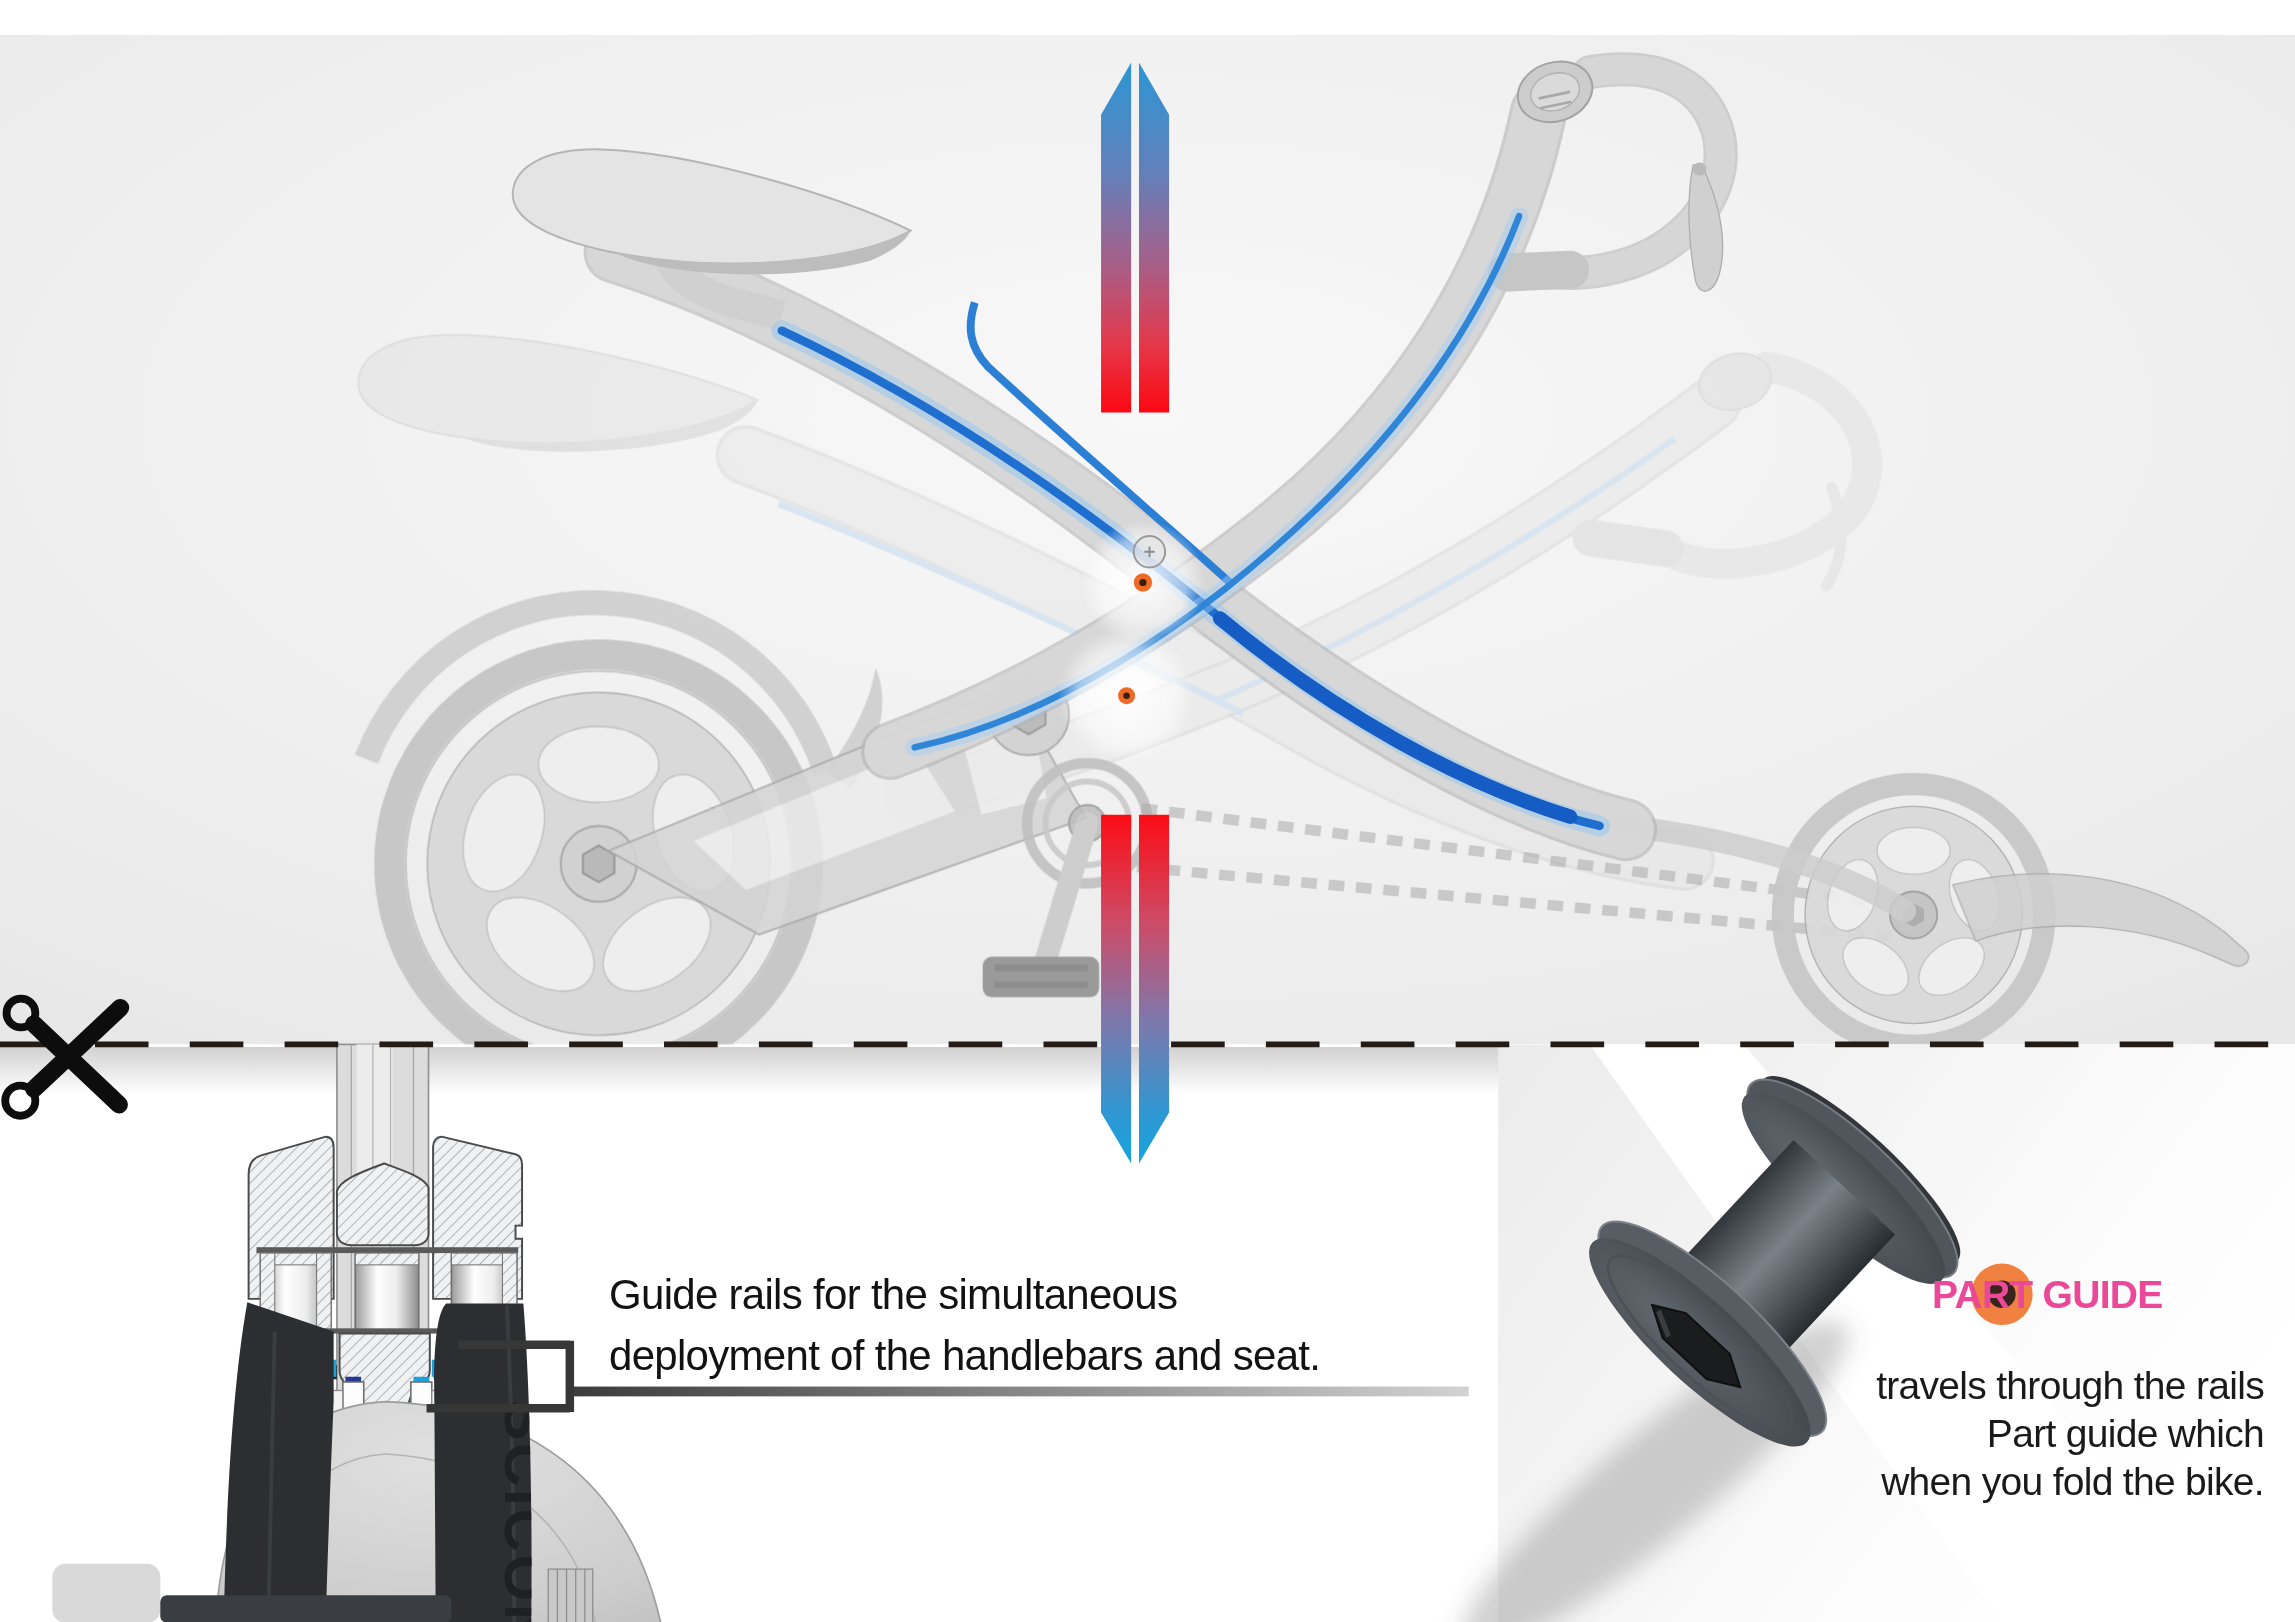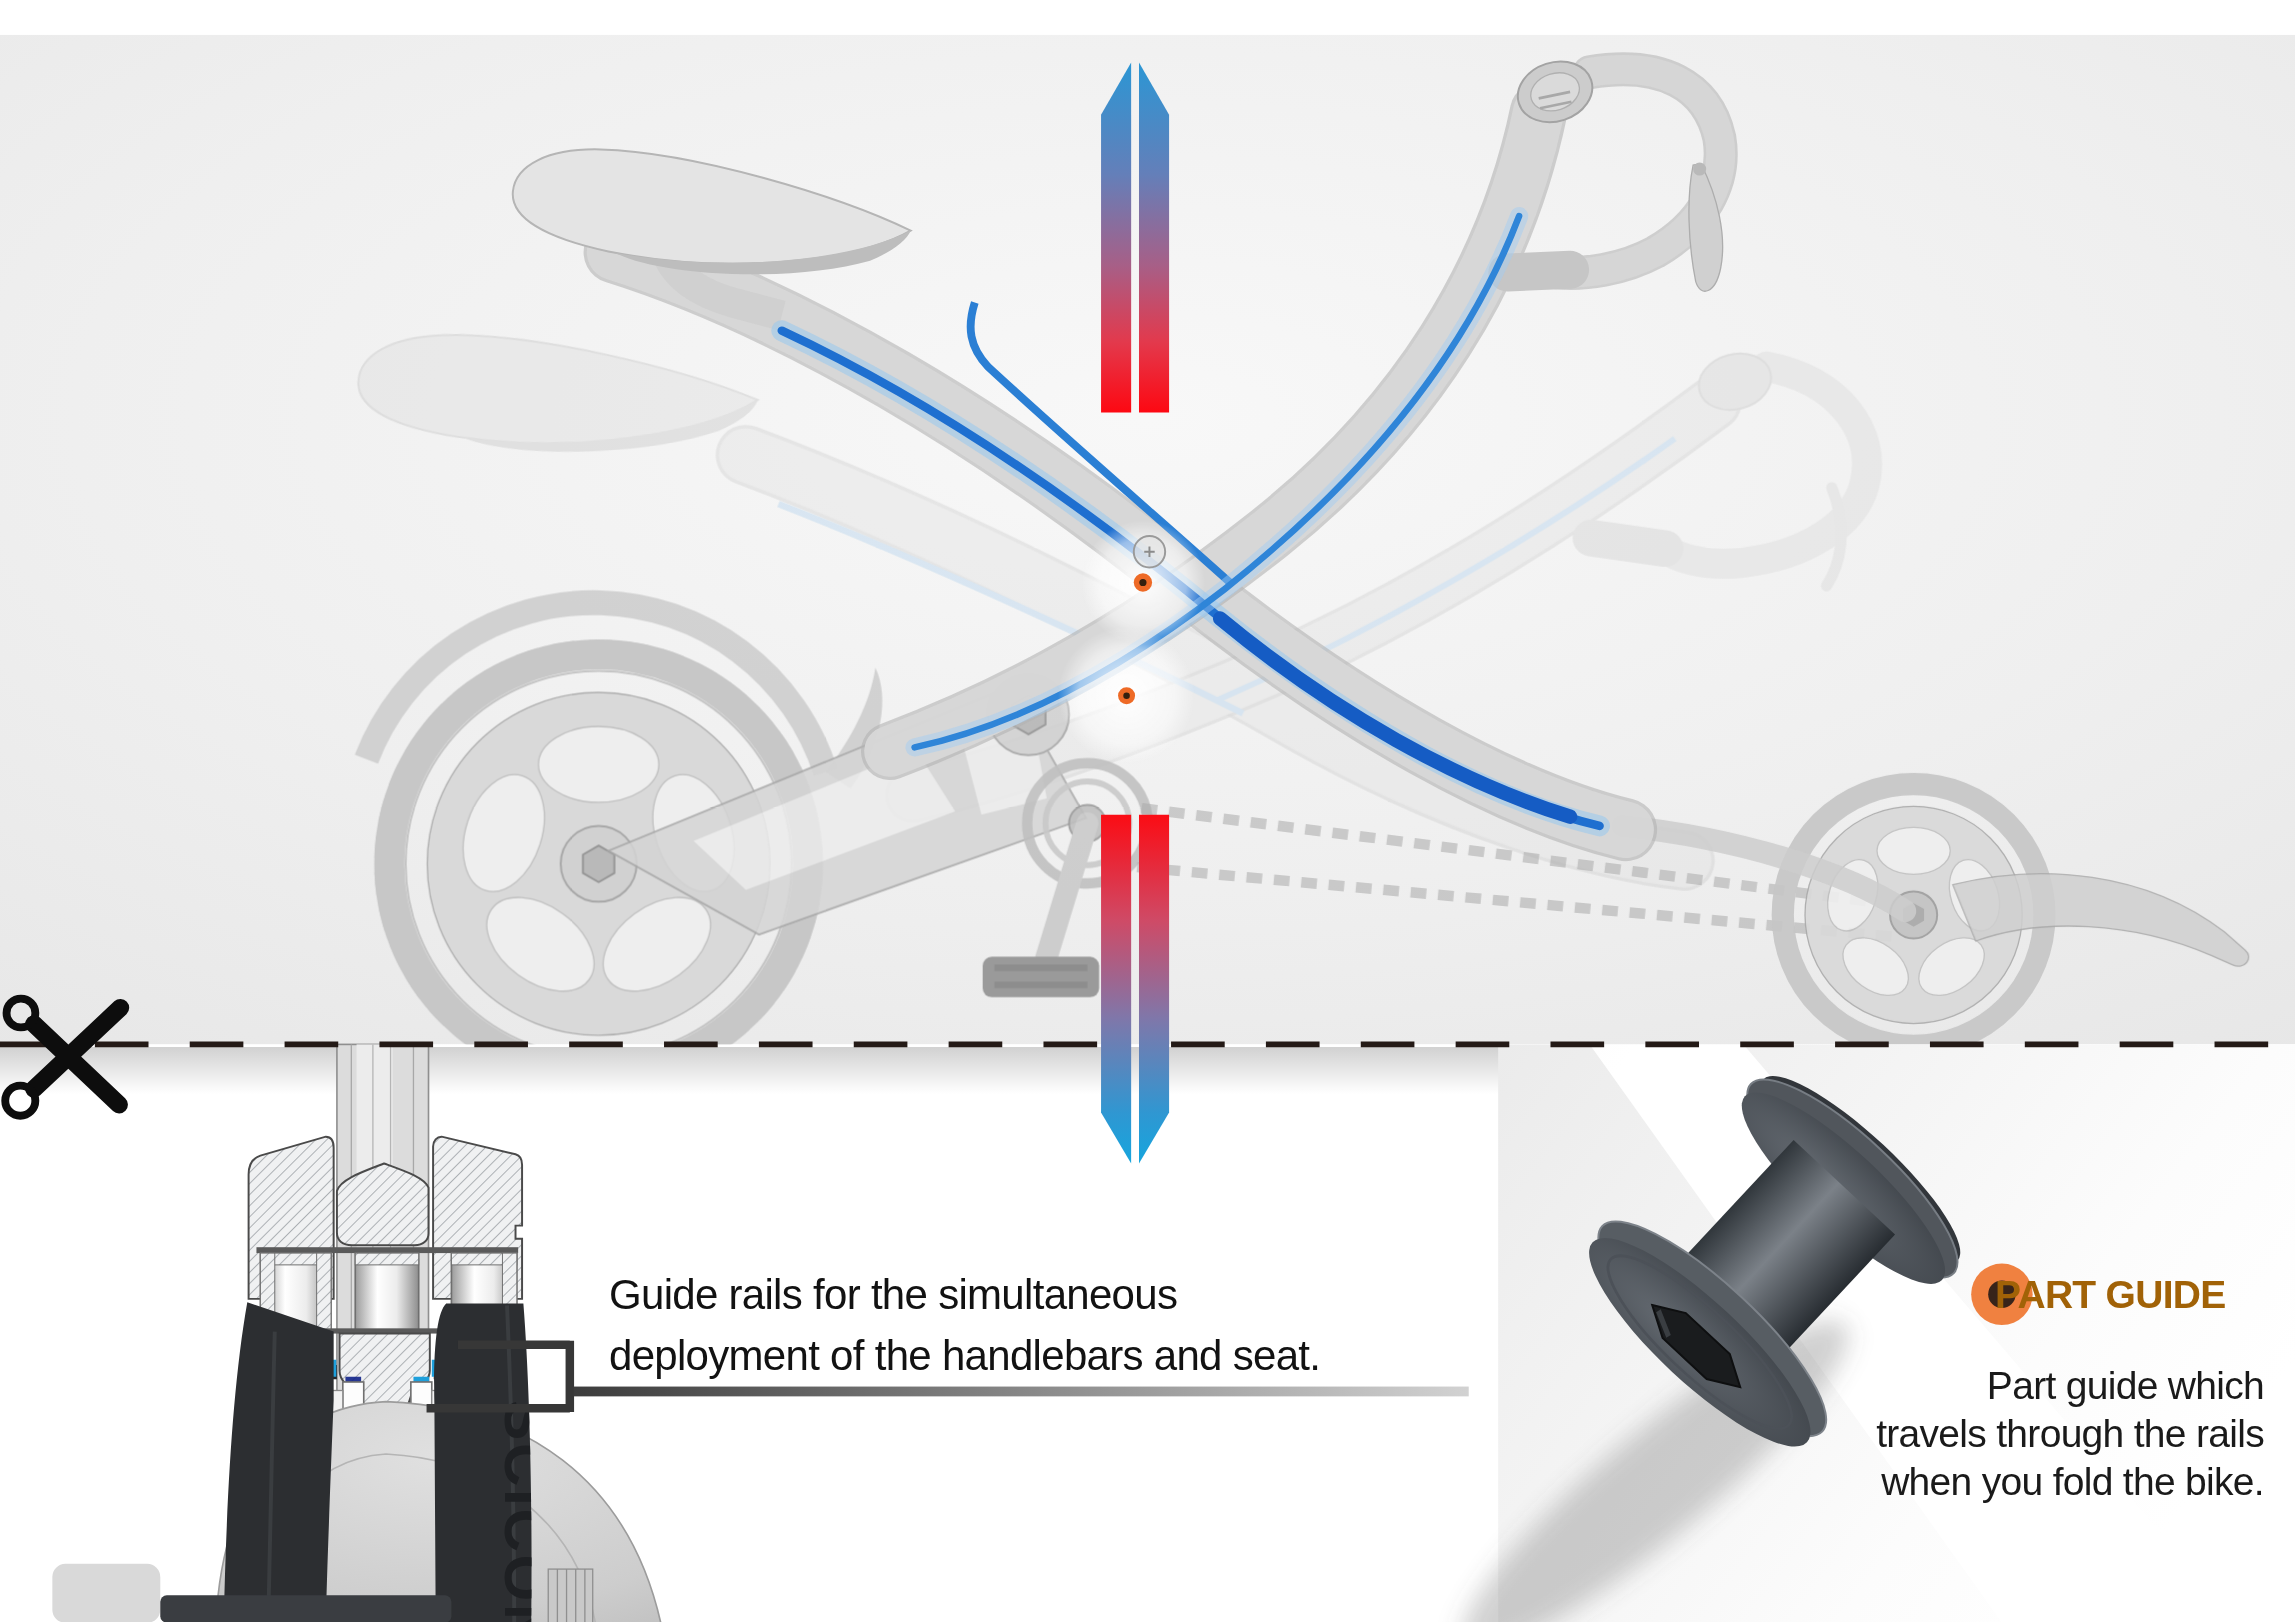--- a/index.html
+++ b/index.html
@@ -1,21 +1,21 @@
 <!DOCTYPE html>
 <html style="font-size:10.5px"><head>
 <meta charset="utf-8">
 <style>
   html,body{margin:0;padding:0;background:#fff;}
   #stage{position:relative;width:2295px;height:1623px;overflow:hidden;background:#ffffff;
          font-family:"Liberation Sans", sans-serif;}
   #scene{position:absolute;left:0;top:0;}
   .txt{position:absolute;color:#141414;}
   #caption{left:609px;top:1264px;font-size:42px;line-height:61px;letter-spacing:-0.7px;color:#121212;}
-  #pg-label{left:1995px;top:1273px;font-size:39px;font-weight:bold;letter-spacing:-0.7px;color:#a16207;}
+  #pg-label{left:1932px;top:1273px;font-size:39px;font-weight:bold;letter-spacing:-0.7px;color:#ec4899;}
   #pg-desc{right:31px;top:1362px;font-size:39px;line-height:48px;text-align:right;color:#1a1a1a;letter-spacing:-0.7px;}
 </style>
 </head>
 <body>
 
 <div id="stage">
 <svg id="scene" width="2295" height="1623" viewBox="0 0 3508 2480">
 <defs>
   <radialGradient id="topBg" cx="0.5" cy="0.38" r="0.85">
     <stop offset="0" stop-color="#f8f8f8"></stop>
@@ -357,18 +357,18 @@
 </svg>
 
 <div class="txt" id="caption">
   <div>Guide rails for the simultaneous</div>
   <div>deployment of the handlebars and seat.</div>
 </div>
 
 <div class="txt" id="pg-label">PART GUIDE</div>
 
 <div class="txt" id="pg-desc">
+  <div>travels through the rails</div>
   <div>Part guide which</div>
-  <div>travels through the rails</div>
   <div>when you fold the bike.</div>
 </div>
 </div>
 
 
 </body></html>

